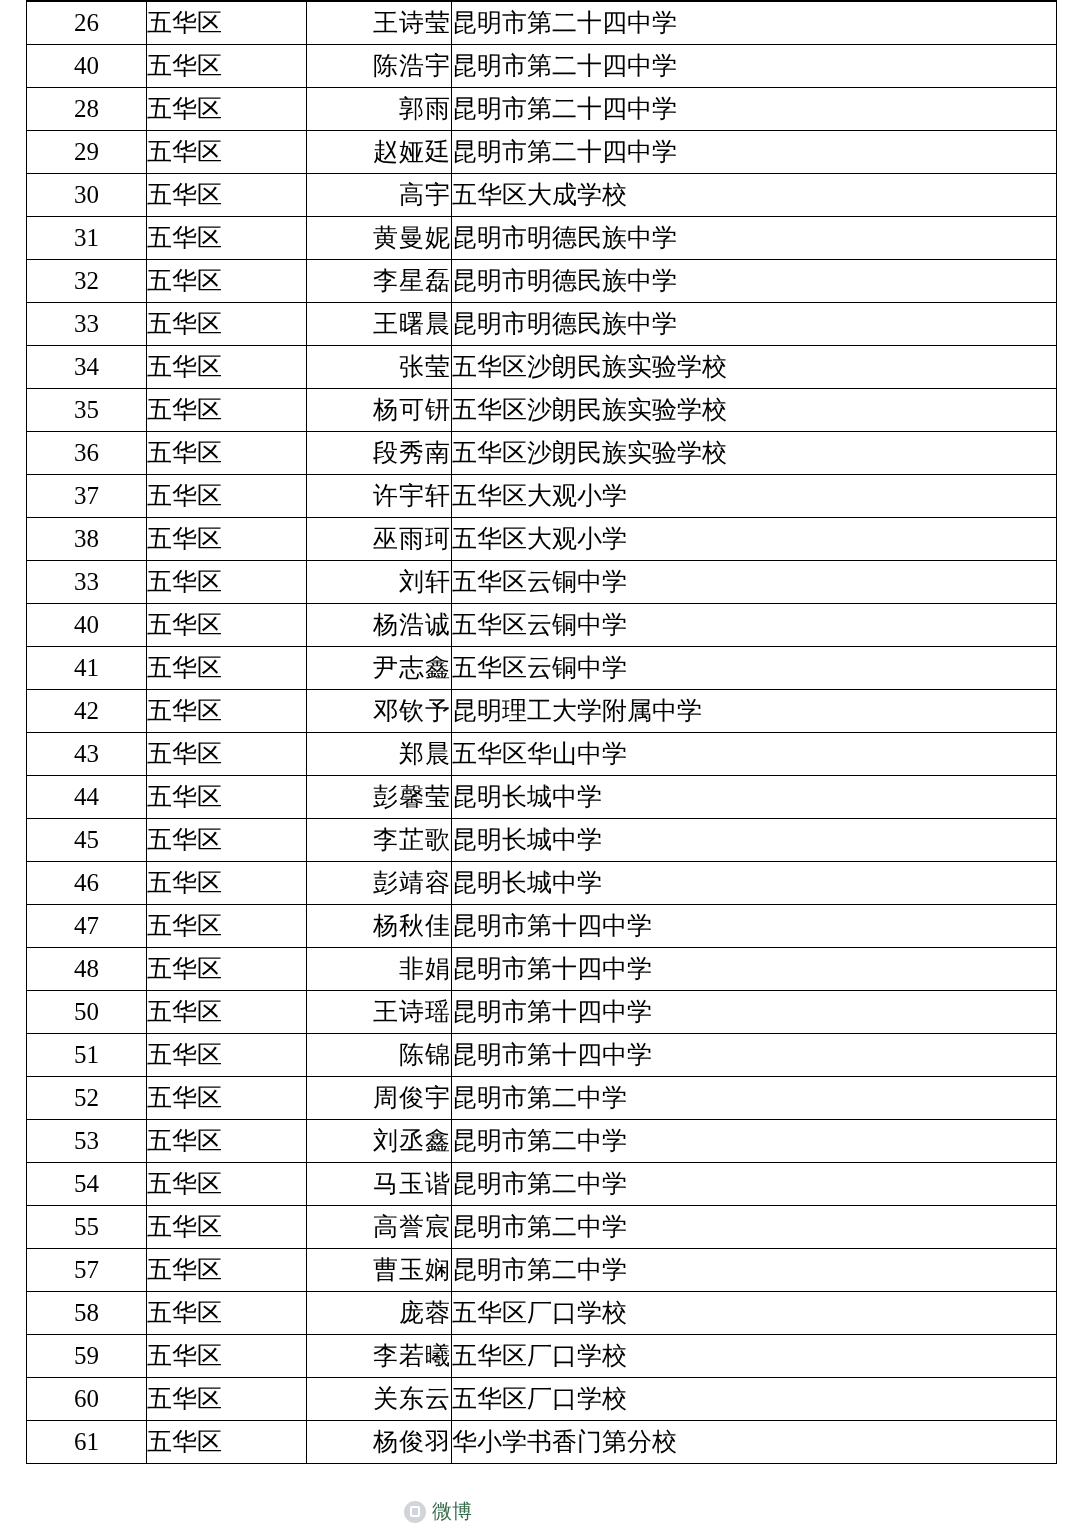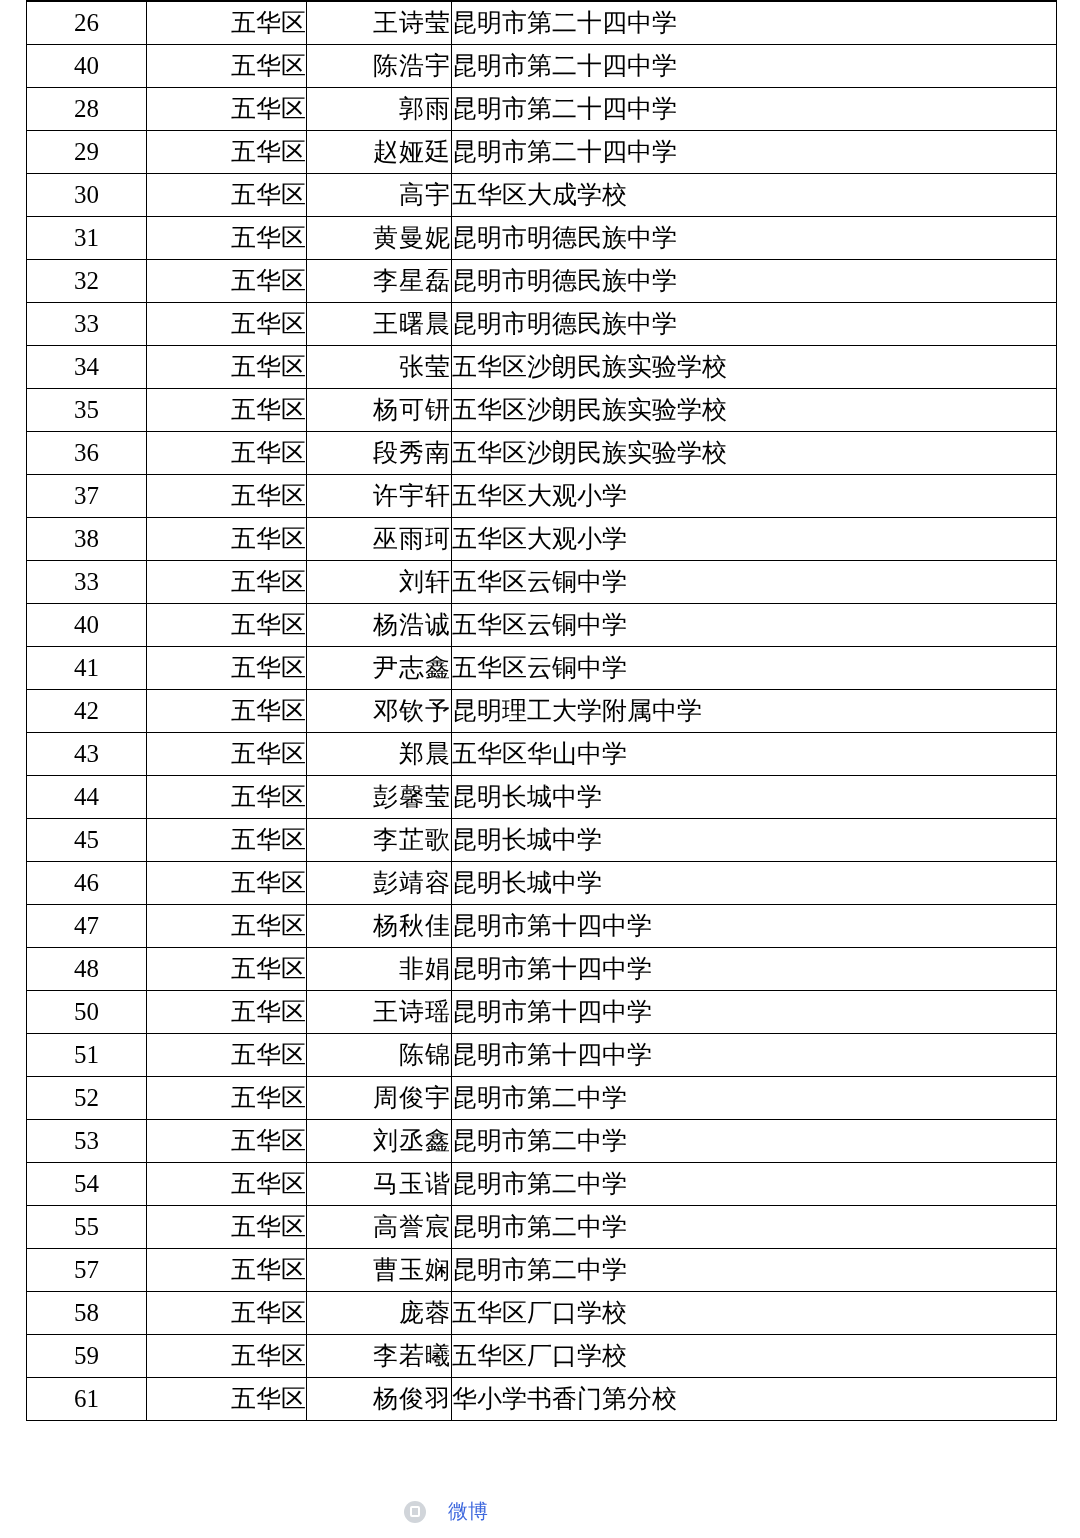--- a/index.html
+++ b/index.html
@@ -37,35 +37,35 @@
     border-top: none;
     height: 42px;
     line-height: 42px;
     padding: 0;
     font-size: 25px;
     white-space: nowrap;
     overflow: hidden;
   }
   table.roster tr:first-child td { border-top: 1px solid #000; }
   td.idx { text-align: center; }
-  td.district { text-align: right; }
+  td.district { text-align: left; }
   td.name { text-align: right; letter-spacing: 1px; }
   td.school { text-align: left; padding-left: 10px; margin-left: 44px; }
 
   
   .watermark {
     position: absolute;
     left: 404px;
     top: 1498px;
     display: flex;
     align-items: center;
-    gap: 22px;
+    gap: 6px;
     font-family: "Liberation Sans", sans-serif;
     font-size: 20px;
-    color: #1d4ed8;
+    color: #14532d;
     opacity: 0.85;
     pointer-events: none;
   }
   .watermark .wm-badge {
     width: 22px;
     height: 22px;
     border-radius: 50%;
     background: #c9ced4;
     display: inline-block;
     position: relative;
@@ -282,20 +282,26 @@
           <td class="name">庞蓉</td>
           <td class="school">五华区厂口学校</td>
         </tr>
         <tr>
           <td class="idx">59</td>
           <td class="district">五华区</td>
           <td class="name">李若曦</td>
           <td class="school">五华区厂口学校</td>
         </tr>
         <tr>
+          <td class="idx">60</td>
+          <td class="district">五华区</td>
+          <td class="name">关东云</td>
+          <td class="school">五华区厂口学校</td>
+        </tr>
+        <tr>
           <td class="idx">61</td>
           <td class="district">五华区</td>
           <td class="name">杨俊羽</td>
           <td class="school">华小学书香门第分校</td>
         </tr>
       </tbody>
   </table>
 
   <div class="watermark">
     <span class="wm-badge"></span>

